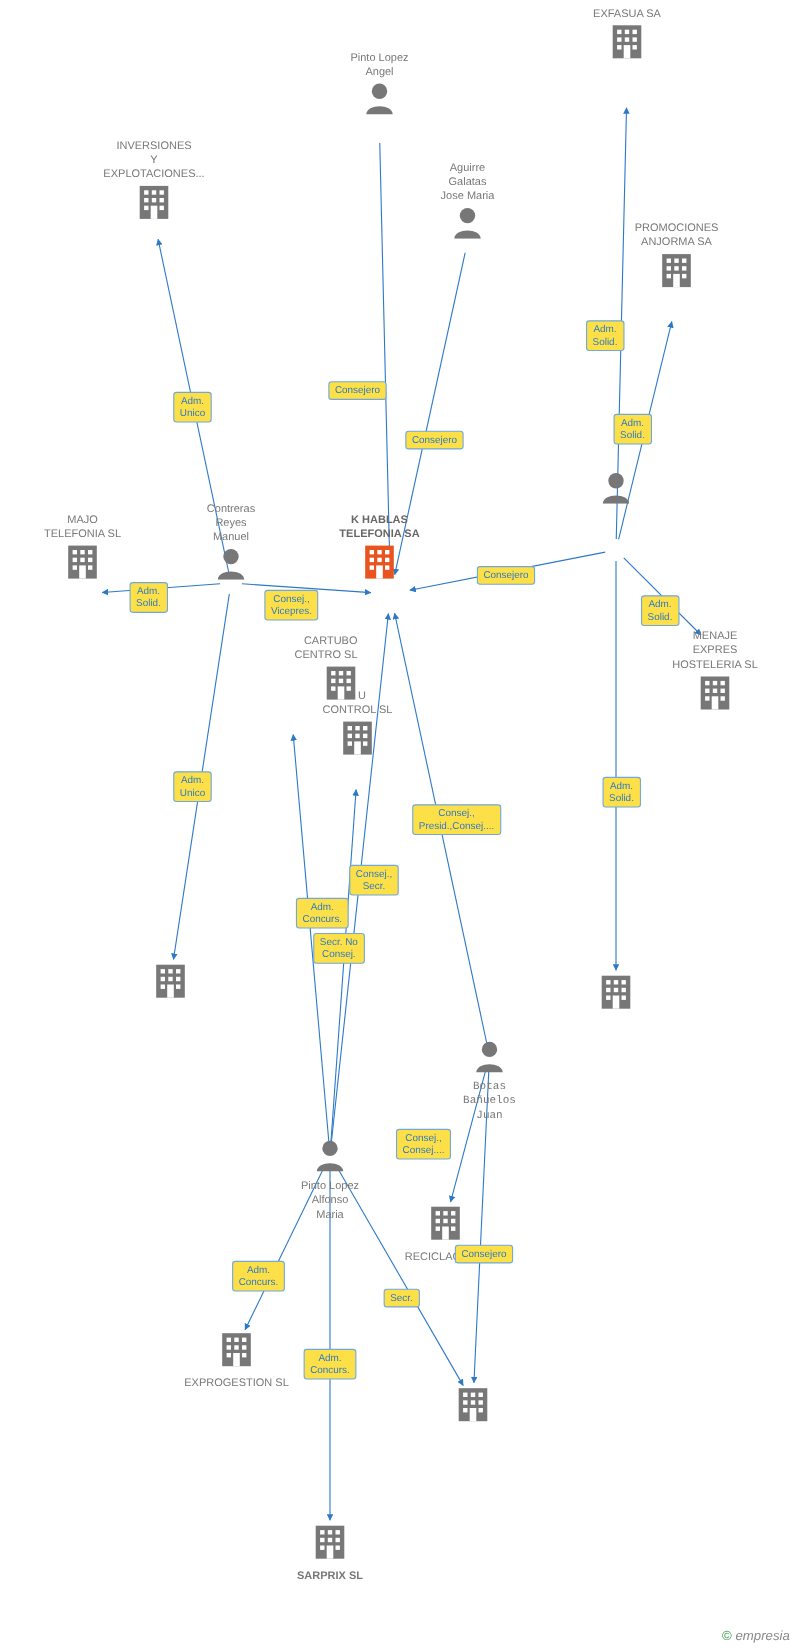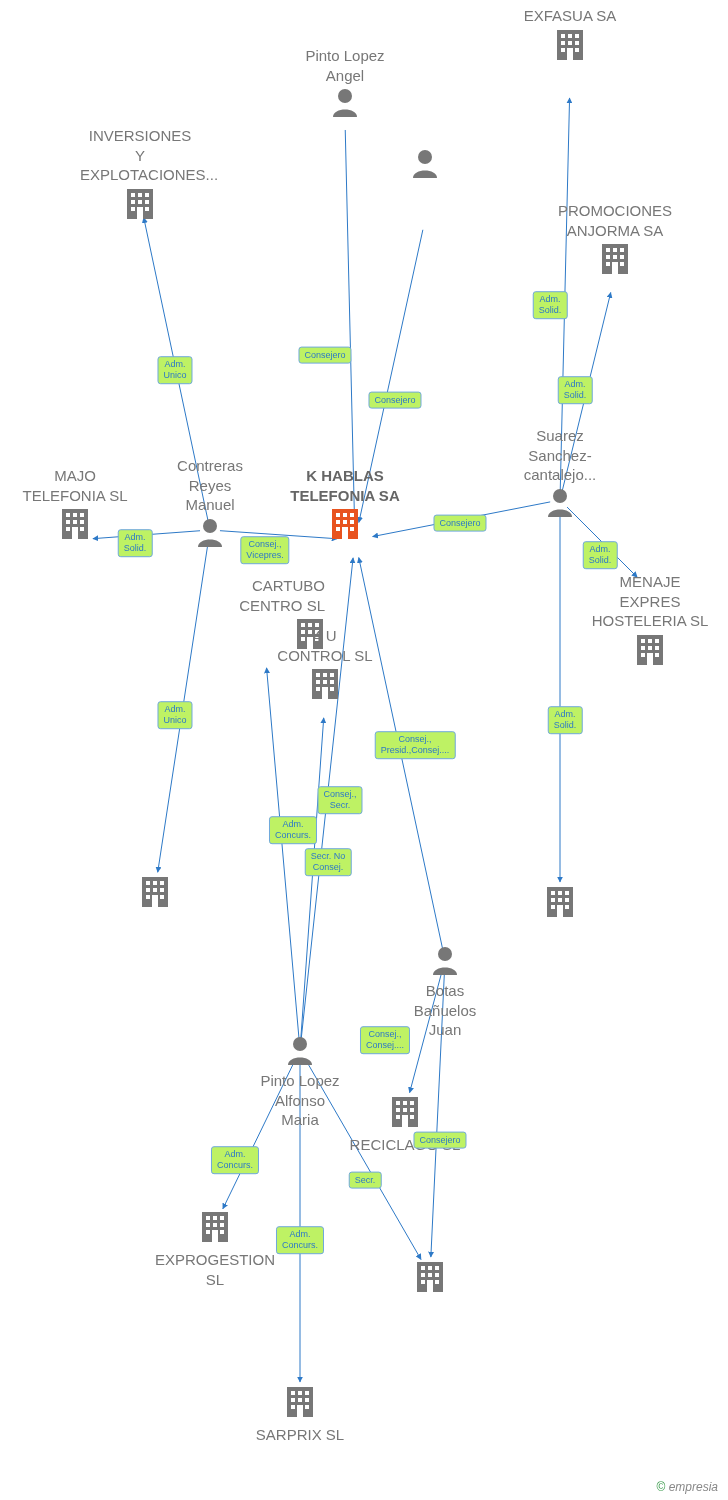--- a/index.html
+++ b/index.html
@@ -18,36 +18,36 @@
     height: 1500px;
     pointer-events: none;
   }
   .node {
     position: absolute;
     text-align: center;
     width: 120px;
     transform: translateX(-50%);
   }
   .node .label {
-    font-size: 15px;
+    font-size: 10px;
     color: #777;
     line-height: 1.3;
     white-space: pre-line;
   }
   .node.central .label {
     font-weight: bold;
     color: #666;
   }
   .icon {
     display: inline-block;
     margin: 2px 0;
   }
   .edge-label {
     position: absolute;
-    background: #bef264;
+    background: #fde047;
     border: 1px solid #6fa8dc;
     border-radius: 3px;
     color: #2d79c7;
     font-size: 9px;
     padding: 2px 5px;
     text-align: center;
     white-space: pre-line;
     transform: translate(-50%, -50%);
     line-height: 1.2;
   }
@@ -135,21 +135,23 @@
     <rect x="6" y="6" width="4" height="4" fill="#fff"></rect>
     <rect x="13" y="6" width="4" height="4" fill="#fff"></rect>
     <rect x="20" y="6" width="4" height="4" fill="#fff"></rect>
     <rect x="6" y="13" width="4" height="4" fill="#fff"></rect>
     <rect x="13" y="13" width="4" height="4" fill="#fff"></rect>
     <rect x="20" y="13" width="4" height="4" fill="#fff"></rect>
     <rect x="6" y="20" width="4" height="4" fill="#fff"></rect>
     <rect x="20" y="20" width="4" height="4" fill="#fff"></rect>
     <rect x="12" y="20" width="6" height="12" fill="#fff"></rect>
   </svg></div>
-    <div class="node" style="left: 425px; top: 146px;"><svg class="icon" width="28" height="30" viewBox="0 0 28 30">
+    <div class="node" style="left: 425px; top: 146px;"><div class="label">Aguirre
+Galatas
+Jose Maria</div><svg class="icon" width="28" height="30" viewBox="0 0 28 30">
     <circle cx="14" cy="9" r="7" fill="#777"></circle>
     <path d="M2 30 C2 20 26 20 26 30 Z" fill="#777"></path>
   </svg></div>
     <div class="node" style="left: 615px; top: 201px;"><div class="label">PROMOCIONES
 ANJORMA SA</div><svg class="icon" width="30" height="34" viewBox="0 0 30 34">
     <rect x="2" y="2" width="26" height="30" fill="#777"></rect>
     <rect x="6" y="6" width="4" height="4" fill="#fff"></rect>
     <rect x="13" y="6" width="4" height="4" fill="#fff"></rect>
     <rect x="20" y="6" width="4" height="4" fill="#fff"></rect>
     <rect x="6" y="13" width="4" height="4" fill="#fff"></rect>
@@ -171,23 +173,21 @@
     <rect x="6" y="20" width="4" height="4" fill="#fff"></rect>
     <rect x="20" y="20" width="4" height="4" fill="#fff"></rect>
     <rect x="12" y="20" width="6" height="12" fill="#fff"></rect>
   </svg></div>
     <div class="node" style="left: 210px; top: 456px;"><div class="label">Contreras
 Reyes
 Manuel</div><svg class="icon" width="28" height="30" viewBox="0 0 28 30">
     <circle cx="14" cy="9" r="7" fill="#777"></circle>
     <path d="M2 30 C2 20 26 20 26 30 Z" fill="#777"></path>
   </svg></div>
-    <div class="node" style="left: 560px; top: 426px;"><div class="label">Suarez
-Sanchez-
-cantalejo...</div><svg class="icon" width="28" height="30" viewBox="0 0 28 30">
+    <div class="node" style="left: 560px; top: 426px;"><svg class="icon" width="28" height="30" viewBox="0 0 28 30">
     <circle cx="14" cy="9" r="7" fill="#777"></circle>
     <path d="M2 30 C2 20 26 20 26 30 Z" fill="#777"></path>
   </svg></div>
     <div class="node" style="left: 650px; top: 540px; margin-top: 32px;"><div class="label">MENAJE
 EXPRES
 HOSTELERIA SL</div><svg class="icon" width="30" height="34" viewBox="0 0 30 34">
     <rect x="2" y="2" width="26" height="30" fill="#777"></rect>
     <rect x="6" y="6" width="4" height="4" fill="#fff"></rect>
     <rect x="13" y="6" width="4" height="4" fill="#fff"></rect>
     <rect x="20" y="6" width="4" height="4" fill="#fff"></rect>
@@ -241,21 +241,21 @@
     <rect x="6" y="6" width="4" height="4" fill="#fff"></rect>
     <rect x="13" y="6" width="4" height="4" fill="#fff"></rect>
     <rect x="20" y="6" width="4" height="4" fill="#fff"></rect>
     <rect x="6" y="13" width="4" height="4" fill="#fff"></rect>
     <rect x="13" y="13" width="4" height="4" fill="#fff"></rect>
     <rect x="20" y="13" width="4" height="4" fill="#fff"></rect>
     <rect x="6" y="20" width="4" height="4" fill="#fff"></rect>
     <rect x="20" y="20" width="4" height="4" fill="#fff"></rect>
     <rect x="12" y="20" width="6" height="12" fill="#fff"></rect>
   </svg></div>
-    <div class="node" style="left: 445px; top: 943px;"><svg class="icon" width="28" height="30" viewBox="0 0 28 30">
+    <div class="node" style="left: 445px; top: 943px; font-family: Liberation Mono, monospace;"><svg class="icon" width="28" height="30" viewBox="0 0 28 30">
     <circle cx="14" cy="9" r="7" fill="#777"></circle>
     <path d="M2 30 C2 20 26 20 26 30 Z" fill="#777"></path>
   </svg><div class="label">Botas
 Bañuelos
 Juan</div></div>
     <div class="node" style="left: 300px; top: 1033px;"><svg class="icon" width="28" height="30" viewBox="0 0 28 30">
     <circle cx="14" cy="9" r="7" fill="#777"></circle>
     <path d="M2 30 C2 20 26 20 26 30 Z" fill="#777"></path>
   </svg><div class="label">Pinto Lopez
 Alfonso
@@ -289,21 +289,21 @@
     <rect x="6" y="6" width="4" height="4" fill="#fff"></rect>
     <rect x="13" y="6" width="4" height="4" fill="#fff"></rect>
     <rect x="20" y="6" width="4" height="4" fill="#fff"></rect>
     <rect x="6" y="13" width="4" height="4" fill="#fff"></rect>
     <rect x="13" y="13" width="4" height="4" fill="#fff"></rect>
     <rect x="20" y="13" width="4" height="4" fill="#fff"></rect>
     <rect x="6" y="20" width="4" height="4" fill="#fff"></rect>
     <rect x="20" y="20" width="4" height="4" fill="#fff"></rect>
     <rect x="12" y="20" width="6" height="12" fill="#fff"></rect>
   </svg></div>
-    <div class="node" style="left: 300px; top: 1383px;"><svg class="icon" width="30" height="34" viewBox="0 0 30 34">
+    <div class="node" style="left: 300px; top: 1383px; font-weight: bold;"><svg class="icon" width="30" height="34" viewBox="0 0 30 34">
     <rect x="2" y="2" width="26" height="30" fill="#777"></rect>
     <rect x="6" y="6" width="4" height="4" fill="#fff"></rect>
     <rect x="13" y="6" width="4" height="4" fill="#fff"></rect>
     <rect x="20" y="6" width="4" height="4" fill="#fff"></rect>
     <rect x="6" y="13" width="4" height="4" fill="#fff"></rect>
     <rect x="13" y="13" width="4" height="4" fill="#fff"></rect>
     <rect x="20" y="13" width="4" height="4" fill="#fff"></rect>
     <rect x="6" y="20" width="4" height="4" fill="#fff"></rect>
     <rect x="20" y="20" width="4" height="4" fill="#fff"></rect>
     <rect x="12" y="20" width="6" height="12" fill="#fff"></rect>
@@ -315,21 +315,21 @@
     <div class="edge-label" style="left: 265px; top: 550px;">Consej.,<br>Vicepres.</div>
     <div class="edge-label" style="left: 175px; top: 715px;">Adm.<br>Unico</div>
     <div class="edge-label" style="left: 325px; top: 355px;">Consejero</div>
     <div class="edge-label" style="left: 395px; top: 400px;">Consejero</div>
     <div class="edge-label" style="left: 550px; top: 305px;">Adm.<br>Solid.</div>
     <div class="edge-label" style="left: 575px; top: 390px;">Adm.<br>Solid.</div>
     <div class="edge-label" style="left: 460px; top: 523px;">Consejero</div>
     <div class="edge-label" style="left: 600px; top: 555px;">Adm.<br>Solid.</div>
     <div class="edge-label" style="left: 565px; top: 720px;">Adm.<br>Solid.</div>
     <div class="edge-label" style="left: 293px; top: 830px;">Adm.<br>Concurs.</div>
-    <div class="edge-label" style="left: 328px; top: 862px;">Secr. No<br>Consej.</div>
+    <div class="edge-label" style="left: 308px; top: 862px;">Secr. No<br>Consej.</div>
     <div class="edge-label" style="left: 340px; top: 800px;">Consej.,<br>Secr.</div>
     <div class="edge-label" style="left: 415px; top: 745px;">Consej.,<br>Presid.,Consej....</div>
     <div class="edge-label" style="left: 385px; top: 1040px;">Consej.,<br>Consej....</div>
     <div class="edge-label" style="left: 440px; top: 1140px;">Consejero</div>
     <div class="edge-label" style="left: 235px; top: 1160px;">Adm.<br>Concurs.</div>
     <div class="edge-label" style="left: 300px; top: 1240px;">Adm.<br>Concurs.</div>
     <div class="edge-label" style="left: 365px; top: 1180px;">Secr.</div>
   </div>
 
 <div class="copyright">

